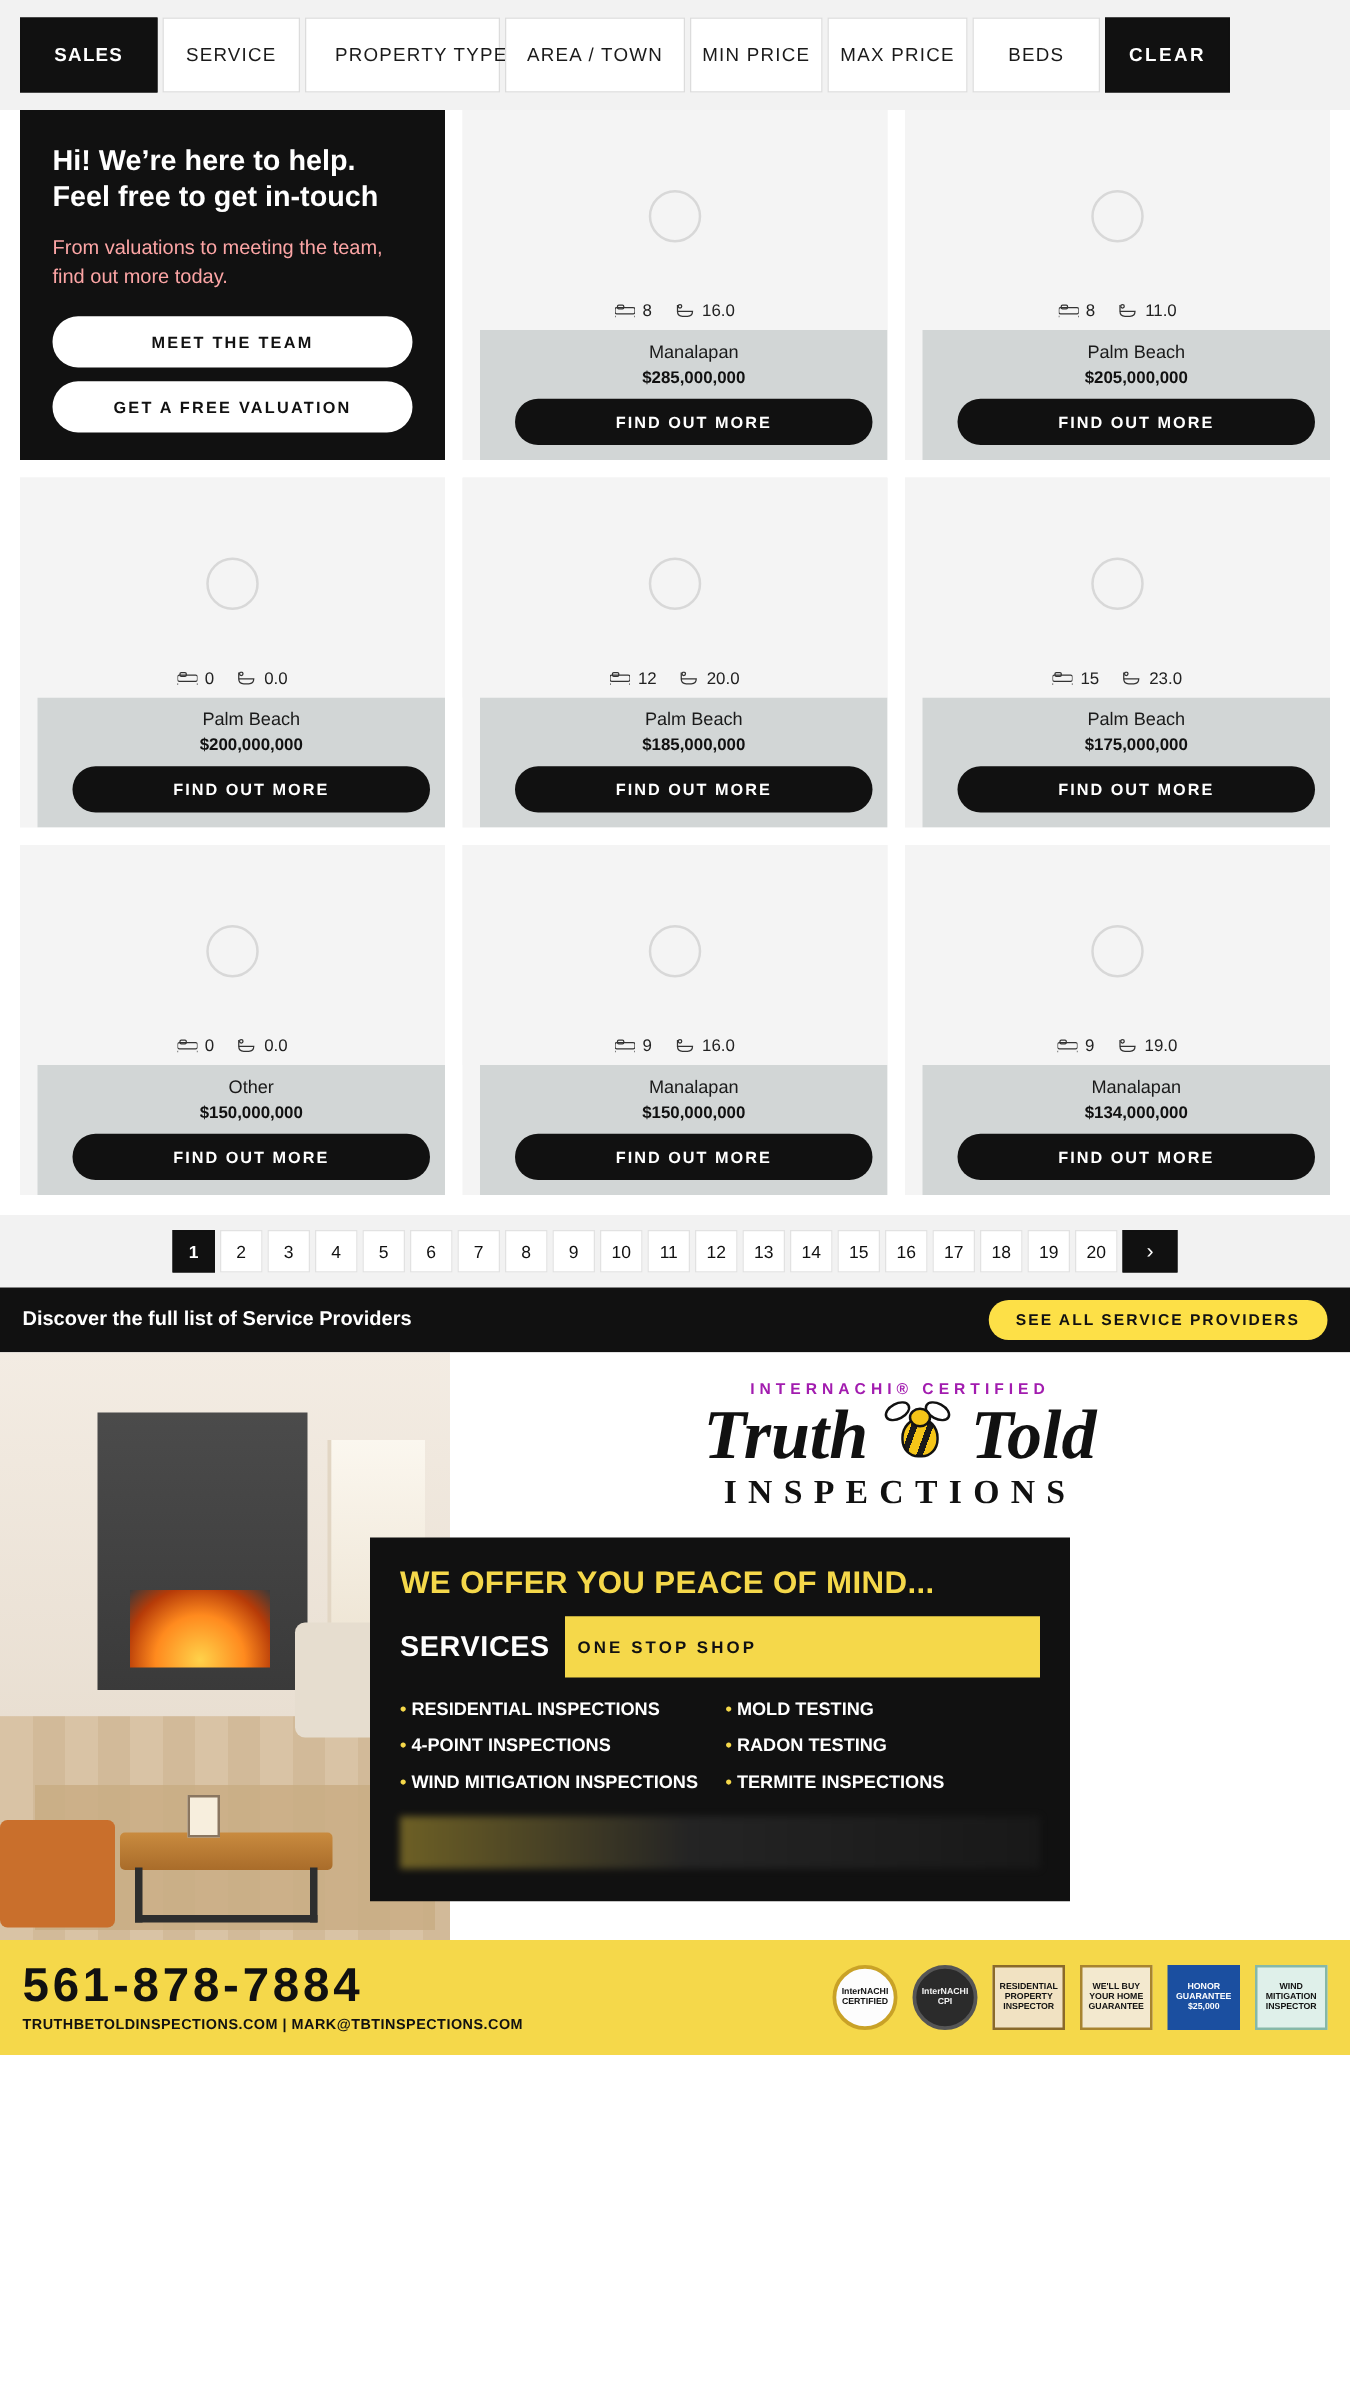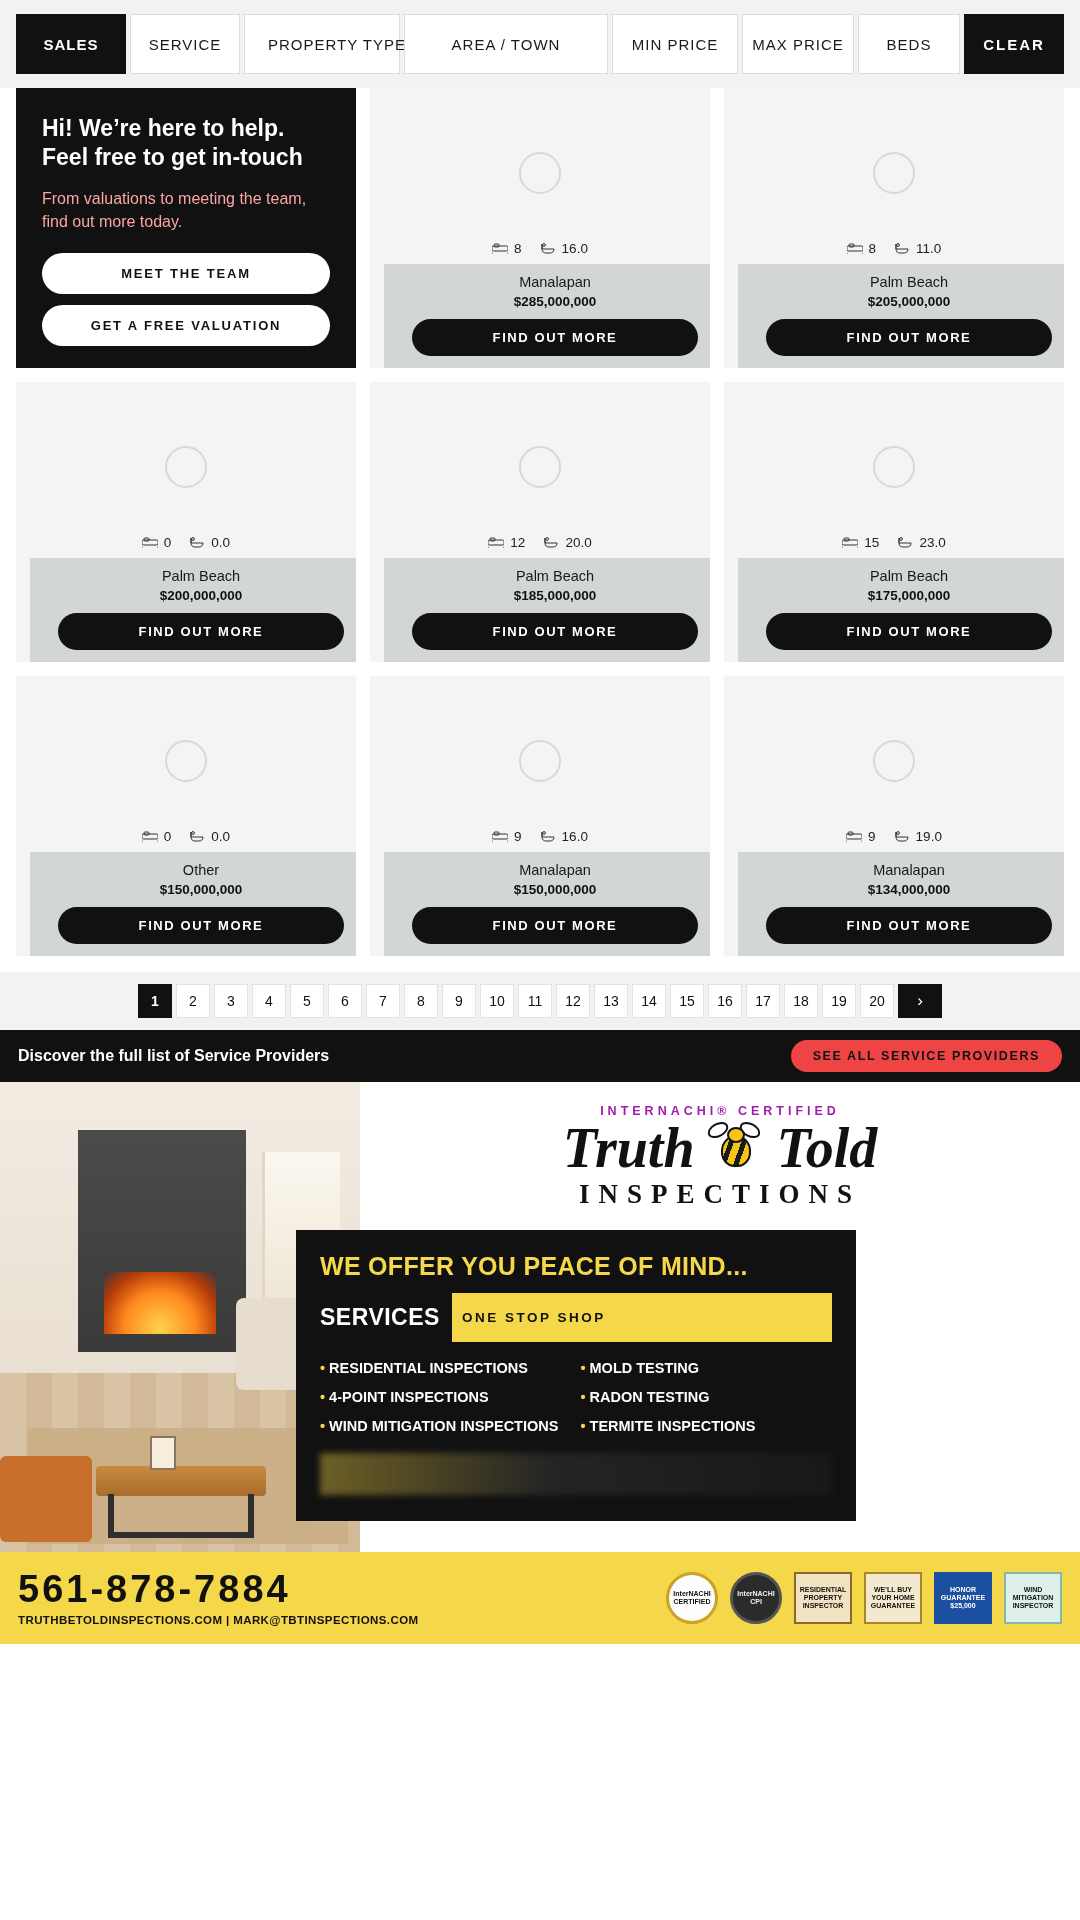--- a/index.html
+++ b/index.html
@@ -41,22 +41,22 @@
   .filter-tab.clear {
     background: #111111;
     color: #ffffff;
     border-color: #111111;
     font-weight: bold;
     letter-spacing: 2px;
   }
   .ft-sales { width: 110px; }
   .ft-rentals { width: 110px; }
   .ft-type { width: 156px; padding-left: 48px; }
-  .ft-area { width: 204px; }
-  .ft-min { width: 126px; }
+  .ft-area { width: 144px; }
+  .ft-min { width: 106px; }
   .ft-max { width: 112px; }
   .ft-beds { width: 102px; }
   .ft-clear { width: 100px; }
 
   
   .grid {
     display: grid;
     grid-template-columns: repeat(3, 1fr);
     gap: 14px;
     padding: 0 16px;
@@ -212,21 +212,21 @@
     align-items: center;
     justify-content: space-between;
     padding: 0 18px;
   }
   .providers-title {
     color: #ffffff;
     font-size: 16px;
     font-weight: bold;
   }
   .providers-btn {
-    background: #ef4444;
+    background: #fde047;
     color: #111111;
     border: none;
     border-radius: 18px;
     padding: 9px 22px;
     font-size: 12.5px;
     font-weight: bold;
     letter-spacing: 1.6px;
     font-family: "Liberation Sans", sans-serif;
   }
 

